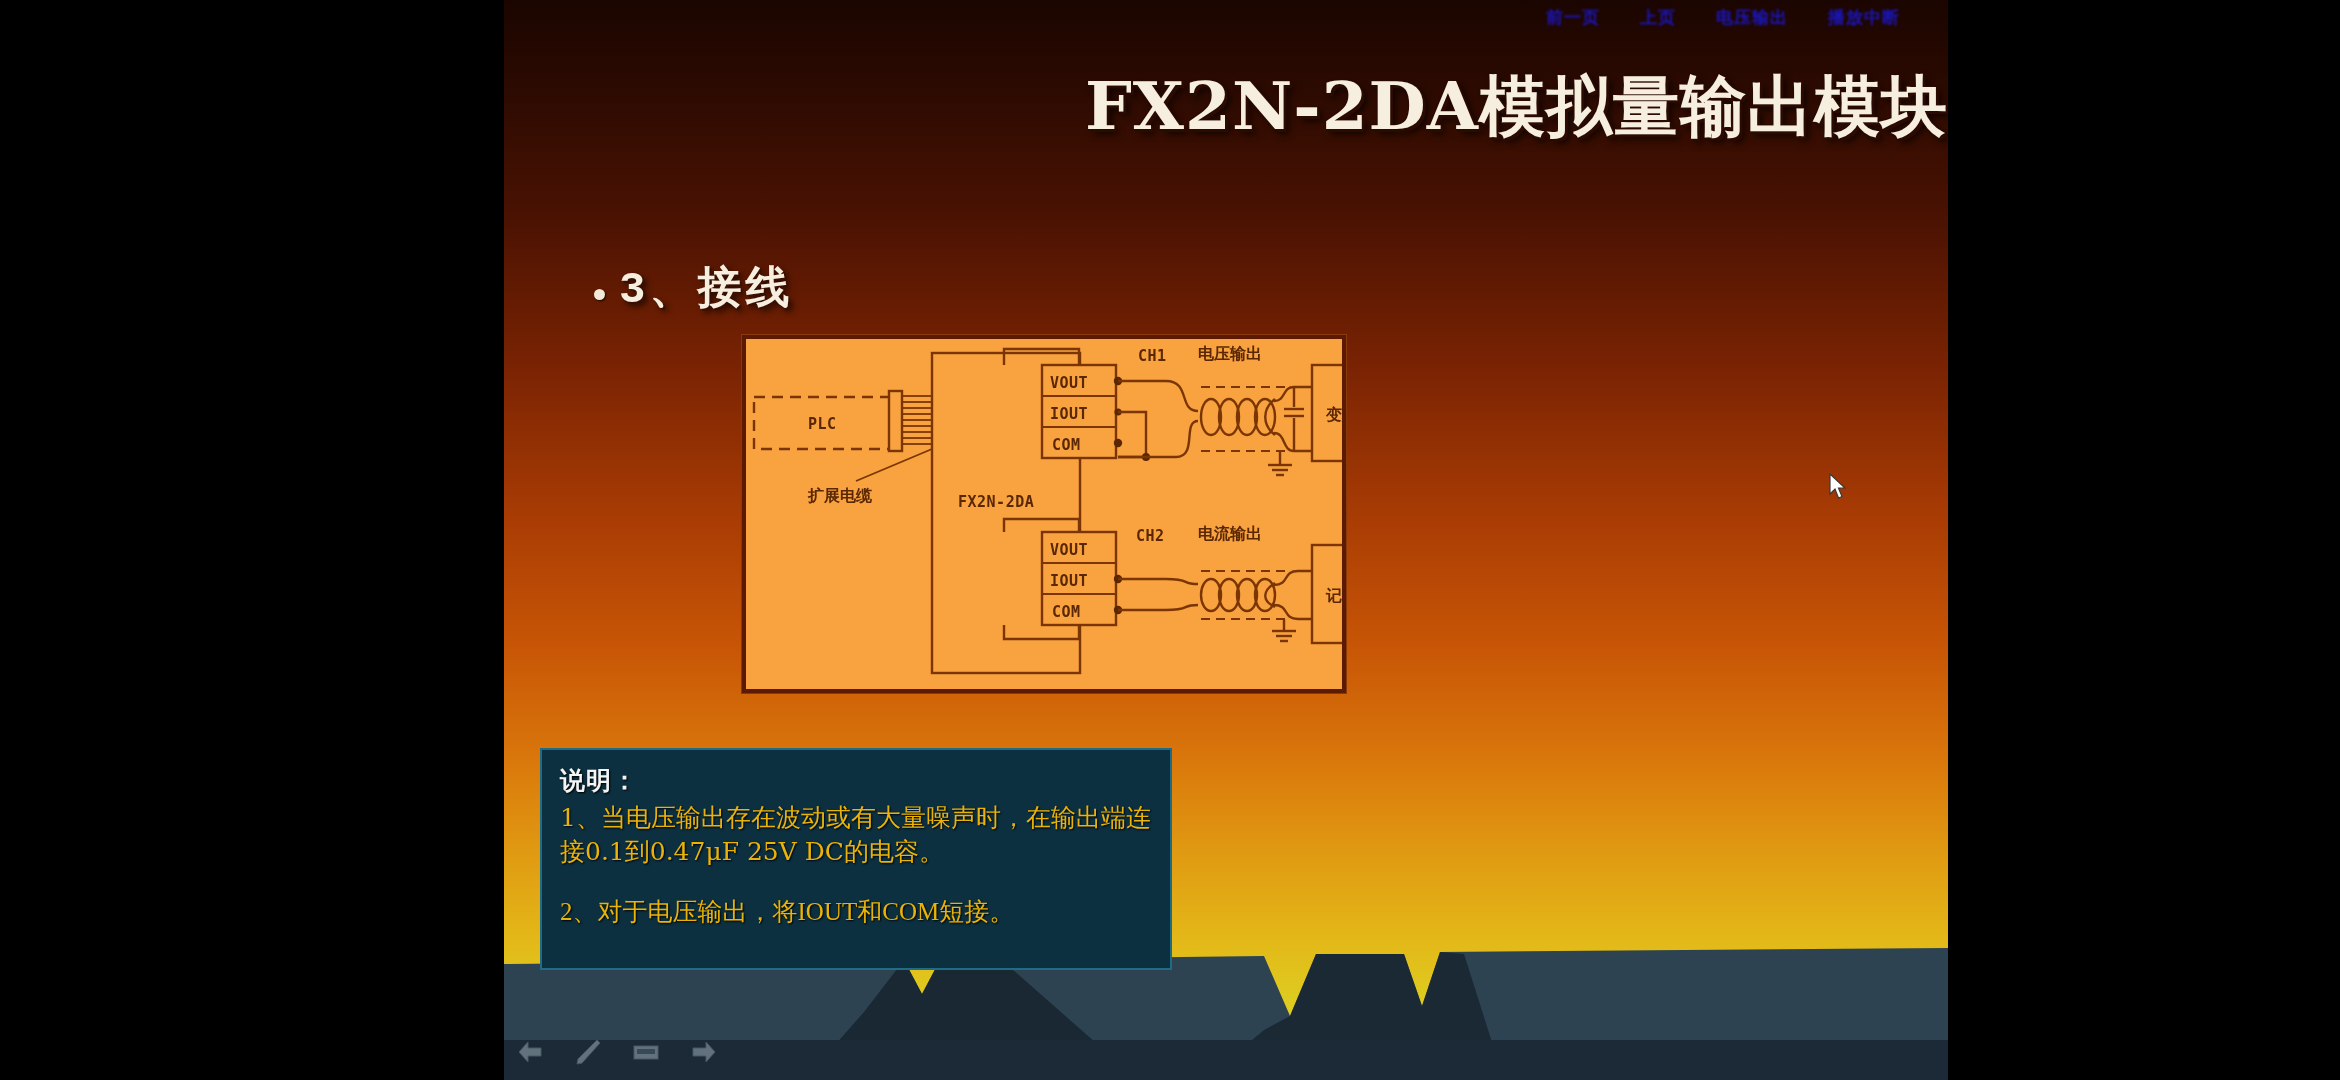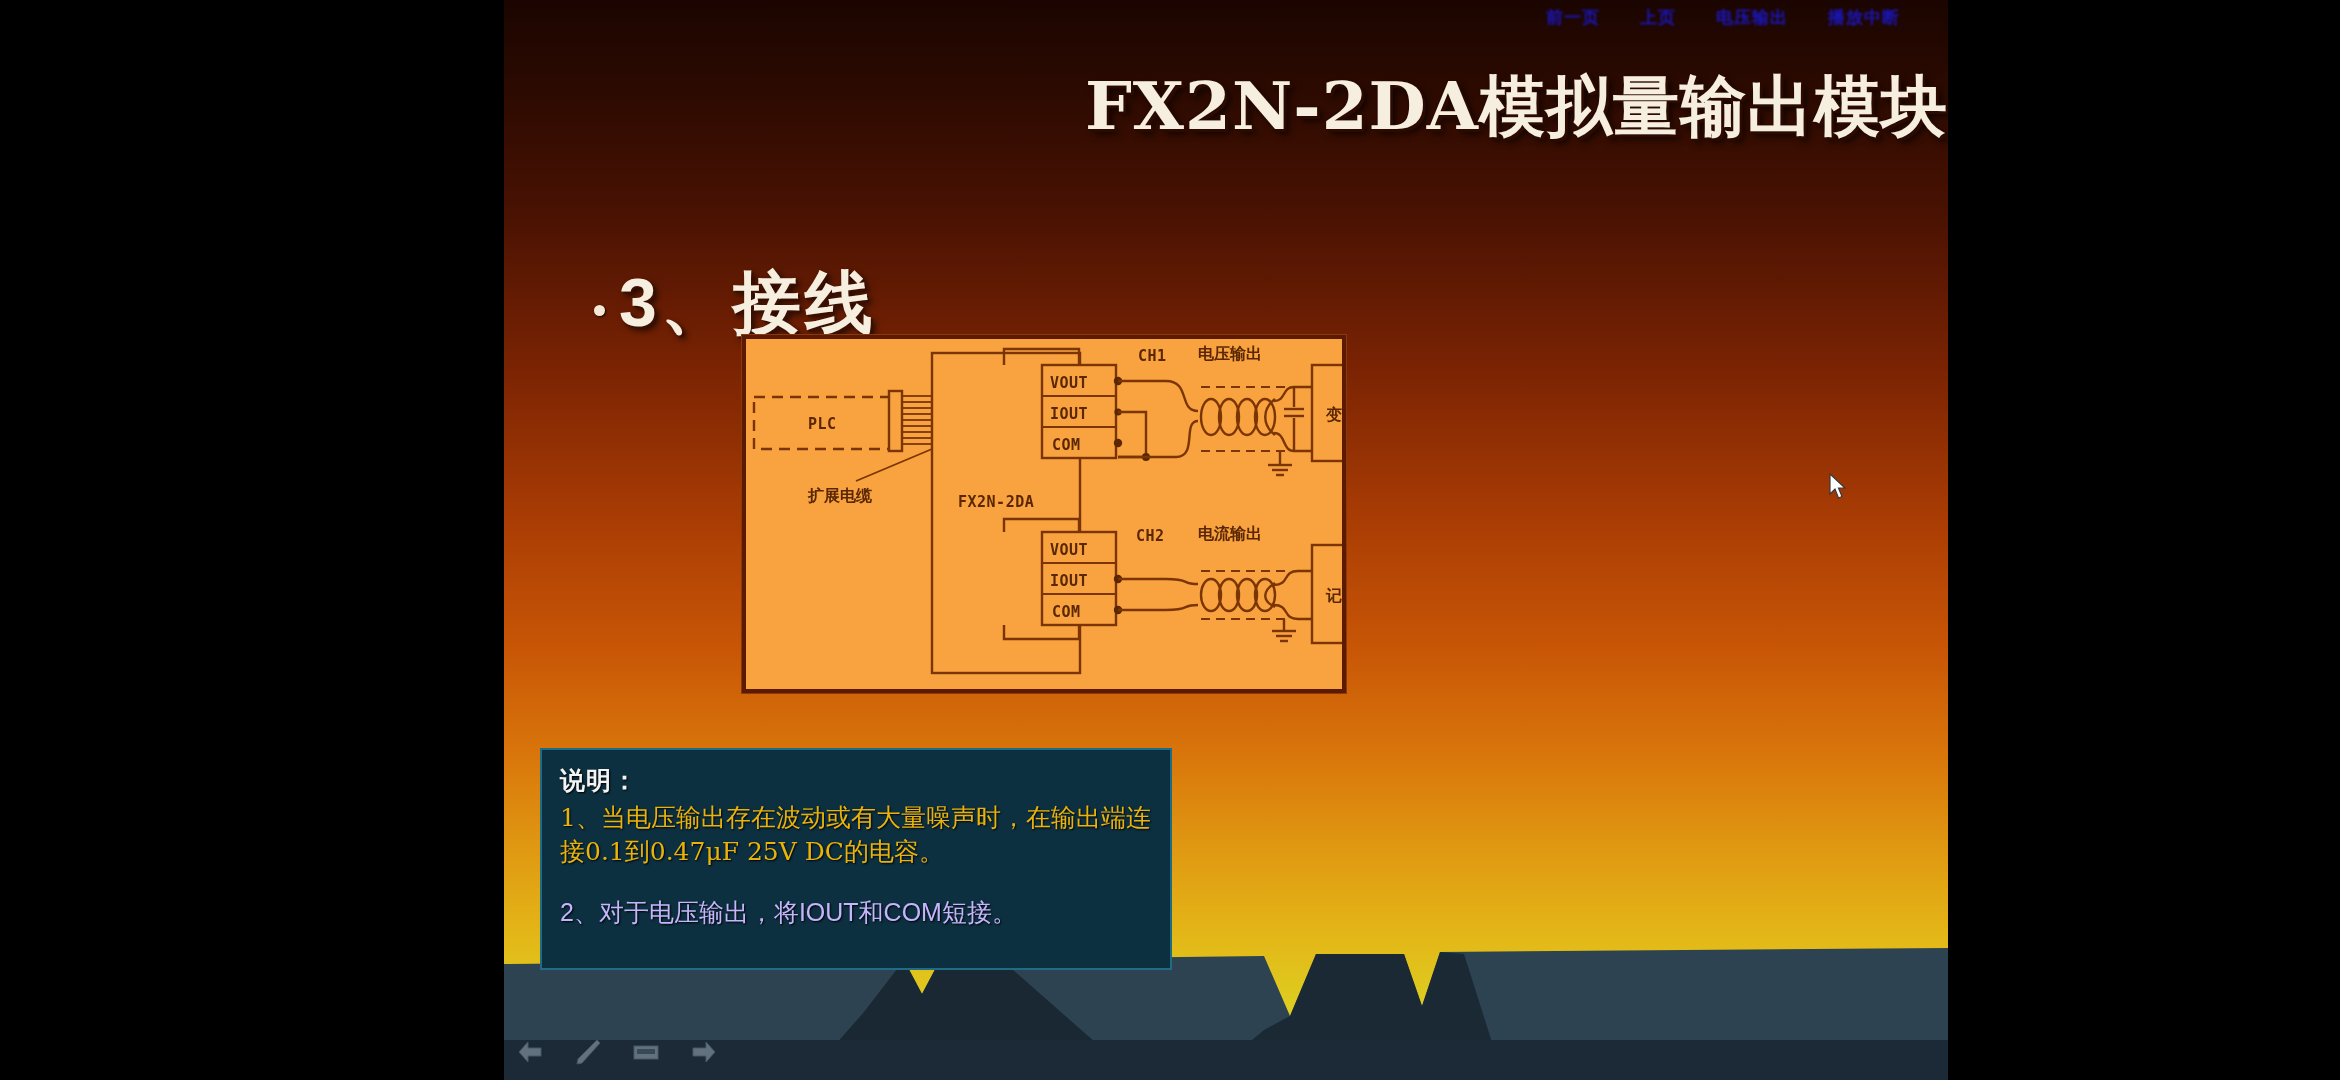--- a/index.html
+++ b/index.html
@@ -60,22 +60,22 @@
   .bullet-row {
     position:absolute; top:258px; left:90px; z-index:10;
     display:flex; align-items:center; gap:14px;
   }
   .bullet-dot {
     width:11px; height:11px; border-radius:50%; background:#f3e9d6;
     box-shadow:1px 1px 2px rgba(0,0,0,.8);
     margin-top:14px;
   }
   .bullet-text {
-    font-family:Liberation Sans, sans-serif;
-    font-size:68px; font-weight:bold; color:#f6efe0; letter-spacing:4px;
+    font-family:Liberation Mono, monospace;
+    font-size:44px; font-weight:bold; color:#f6efe0; letter-spacing:4px;
     text-shadow:2px 2px 0 #3a0f02, 4px 4px 6px rgba(0,0,0,.7);
   }
 
   
   #diagram {
     position:absolute; left:238px; top:335px; width:604px; height:358px;
     background:#F8A240;
     border:4px solid #5d1a02;
     z-index:12;
     box-shadow:0 0 0 1px #8a3a0a;
@@ -96,22 +96,22 @@
     font-size:25px; font-weight:bold; color:#f4f4f4; letter-spacing:1px;
     margin-bottom:4px;
     text-shadow:1px 1px 2px #000;
   }
   .note-l1 {
     font-family:"DejaVu Serif", serif;
     font-size:25px; color:#eab308; letter-spacing:0px; line-height:1.36;
     text-shadow:1px 1px 2px #001;
   }
   .note-l2 {
-    font-family:Liberation Sans, sans-serif;
-    font-size:25px; color:#c4b5fd; letter-spacing:0px; line-height:1.36;
+    font-family:Liberation Serif, serif;
+    font-size:25px; color:#eab308; letter-spacing:0px; line-height:1.36;
     margin-top:26px;
     text-shadow:1px 1px 2px #000;
   }
 
   
   #watermark {
     position:absolute; right:40px; bottom:22px; width:390px; height:107px;
     background:#0a22ee; border:4px solid #e0b820; z-index:20;
     padding:8px 14px 0 20px;
   }

